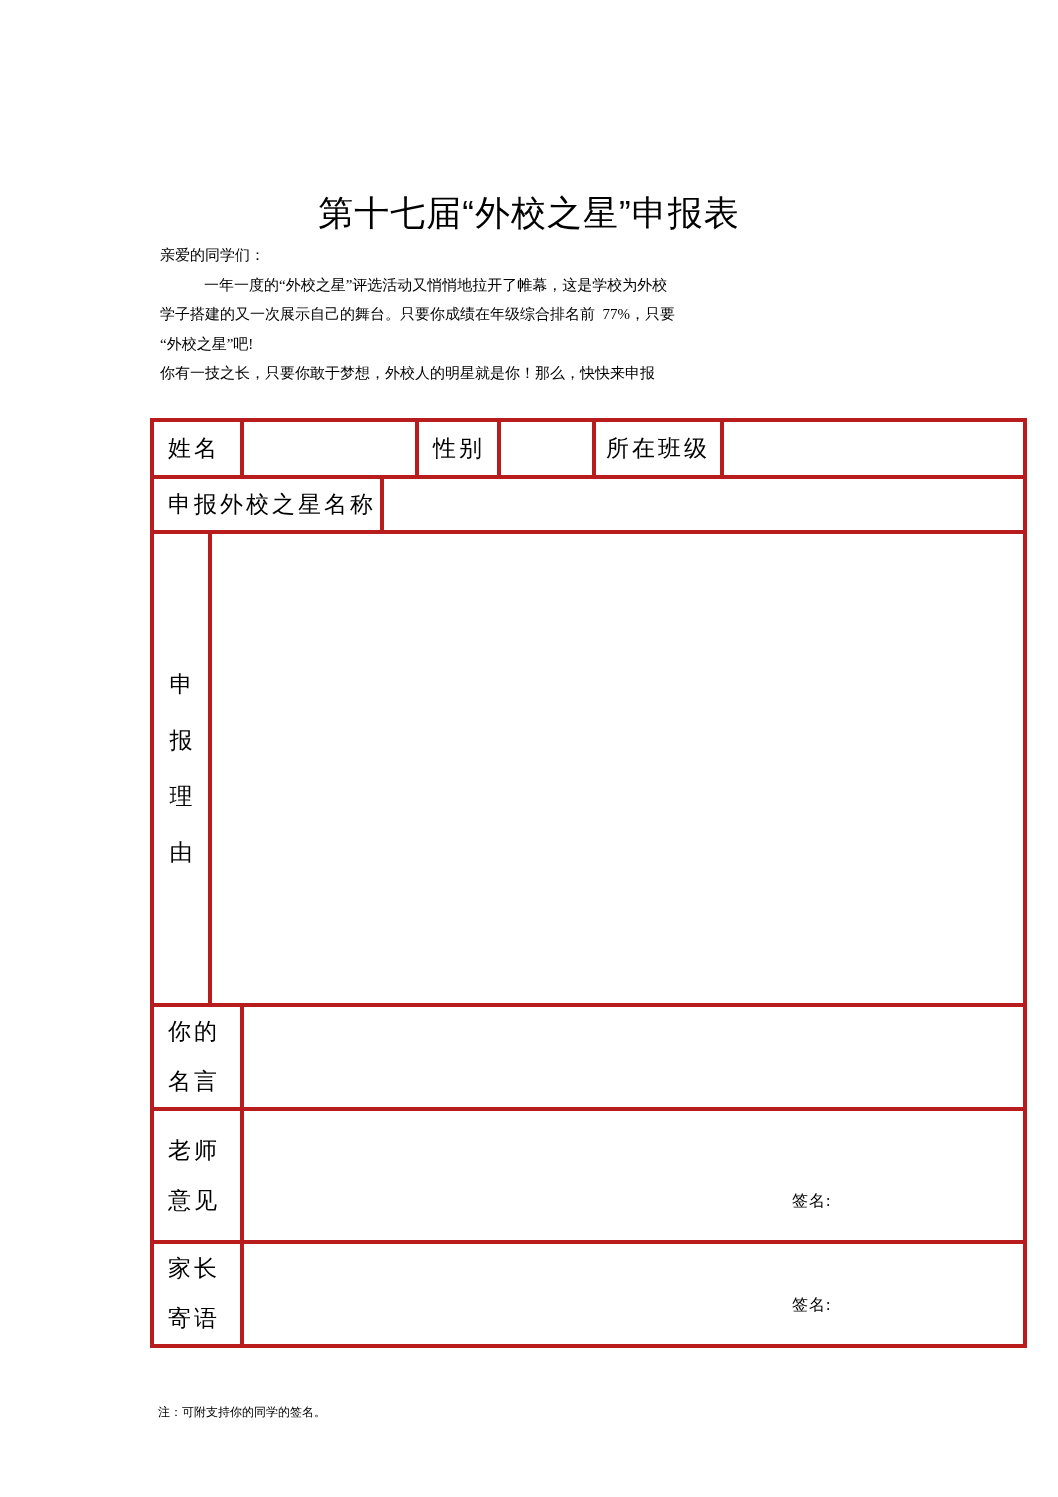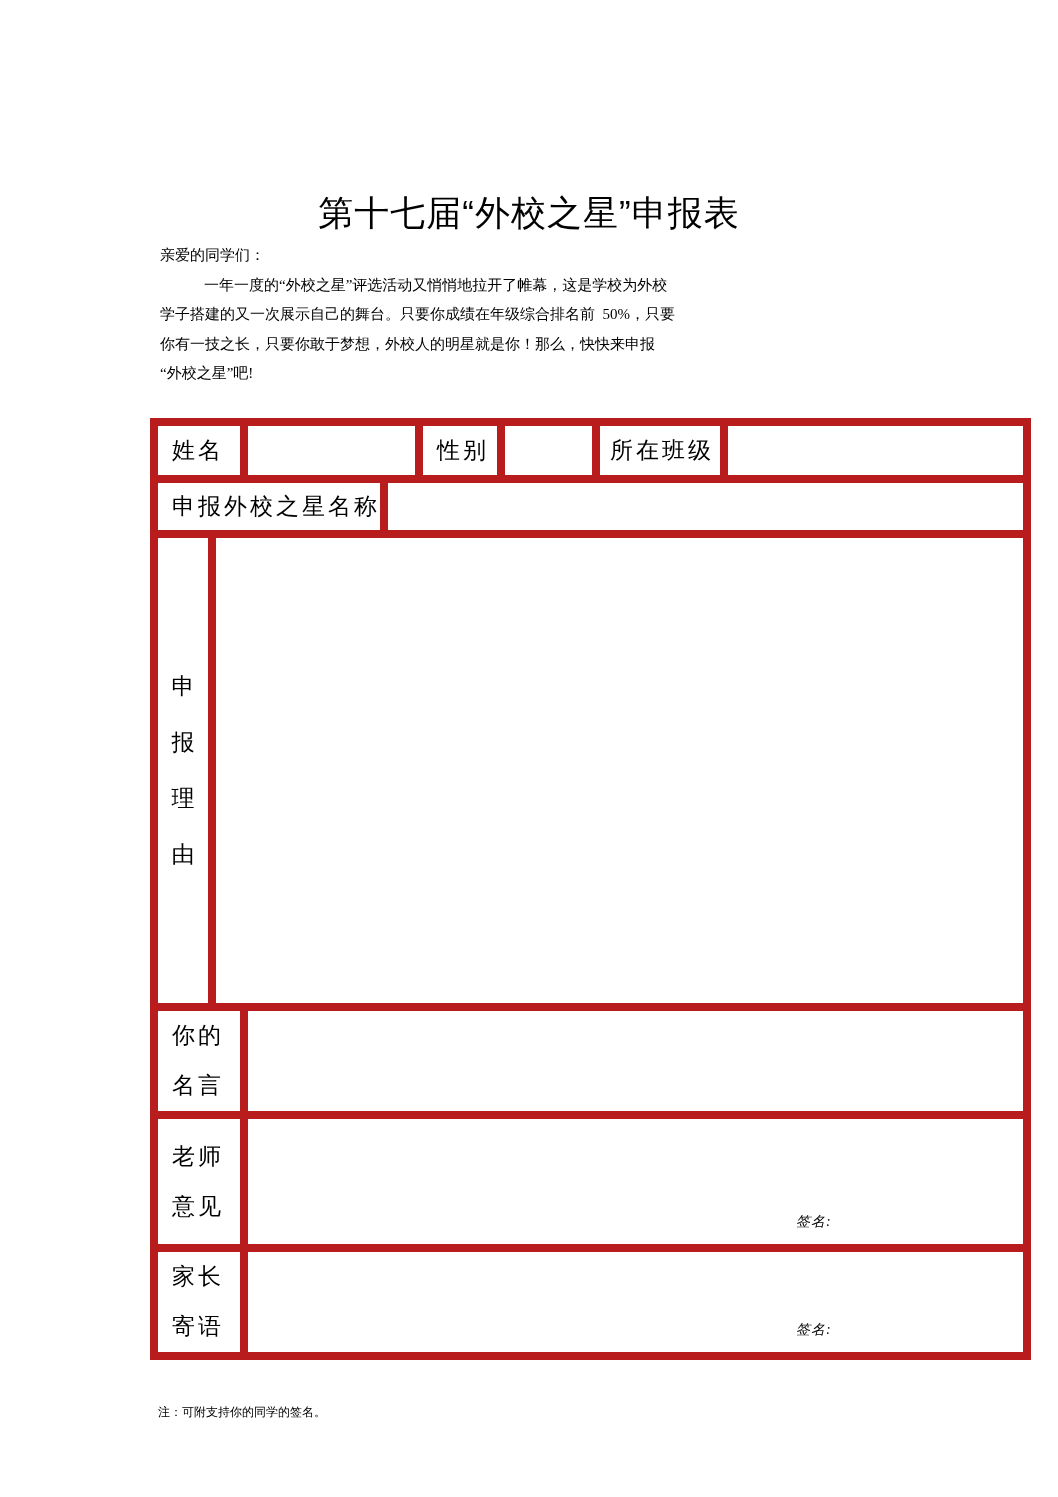--- a/index.html
+++ b/index.html
@@ -38,21 +38,21 @@
     position: absolute;
     left: 150px;
     top: 418px;
   }
   table.form {
     border-collapse: collapse;
     table-layout: fixed;
     width: 873px;
   }
   table.form td {
-    border: 8px solid #b91c1c;
+    border: 4px solid #b91c1c;
     vertical-align: middle;
     overflow: hidden;
   }
   .r1 { height: 57px; }
   .r2 { height: 55px; }
   .r3 { height: 473px; }
   .r4 { height: 104px; }
   .r5 { height: 133px; }
   .r6 { height: 84px; }
   .lbl {
@@ -71,47 +71,46 @@
   .vlbl { text-align: center; }
   .vlbl div {
     height: 56px;
     line-height: 56px;
     font-size: 23px;
   }
   .sigcell { position: relative; }
   .sig {
     position: absolute;
     left: 548px;
-    bottom: 13px;
-    font-size: 14px;
+    bottom: 28px;
+    font-size: 16px;
     letter-spacing: 1px;
     white-space: pre;
-    font-style: italic;
   }
   .note {
     position: absolute;
     left: 158px;
     top: 1404px;
     font-size: 12px;
     white-space: pre;
   }
 </style>
 </head>
 <body>
 
 <div class="page">
 
   <div class="title">第十七届“外校之星”申报表</div>
 
   <div class="intro">
     <div class="intro-line">亲爱的同学们：</div>
     <div class="intro-line indent">一年一度的“外校之星”评选活动又悄悄地拉开了帷幕，这是学校为外校</div>
-    <div class="intro-line">学子搭建的又一次展示自己的舞台。只要你成绩在年级综合排名前  50%，只要</div>
+    <div class="intro-line">学子搭建的又一次展示自己的舞台。只要你成绩在年级综合排名前  77%，只要</div>
+    <div class="intro-line">“外校之星”吧!</div>
     <div class="intro-line">你有一技之长，只要你敢于梦想，外校人的明星就是你！那么，快快来申报</div>
-    <div class="intro-line">“外校之星”吧!</div>
   </div>
 
   <div class="tablewrap">
     <table class="form">
       <colgroup>
         <col style="width:58px">
           <col style="width:32px">
           <col style="width:140px">
           <col style="width:35px">
         <col style="width:82px">

